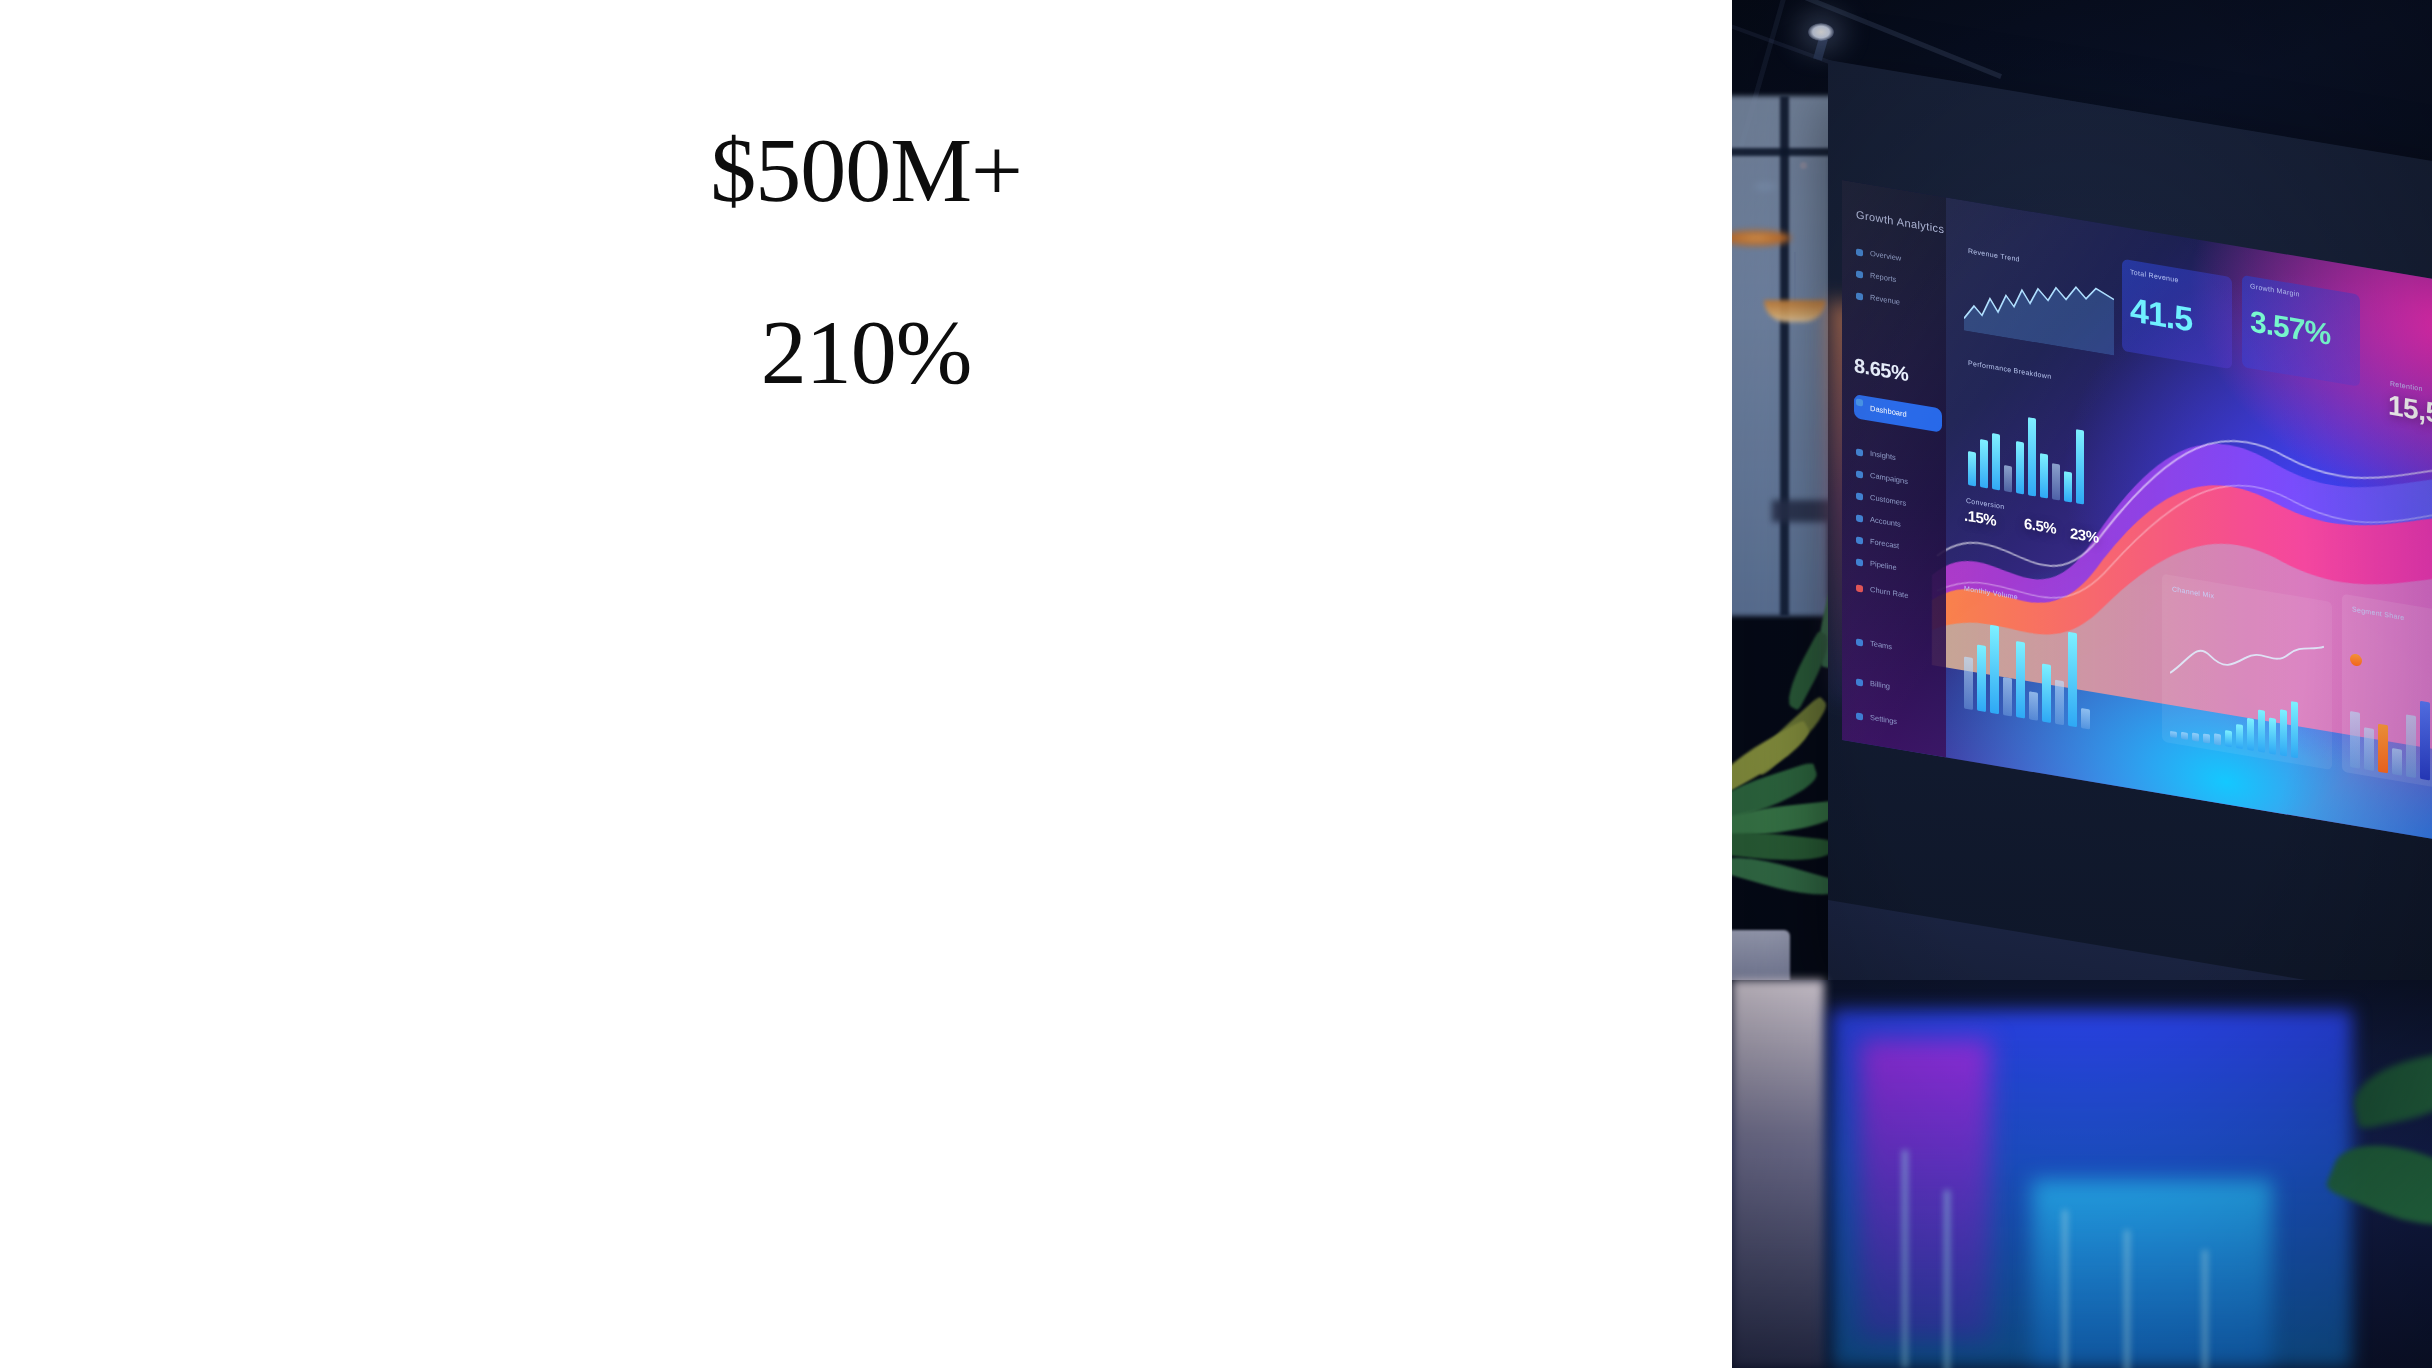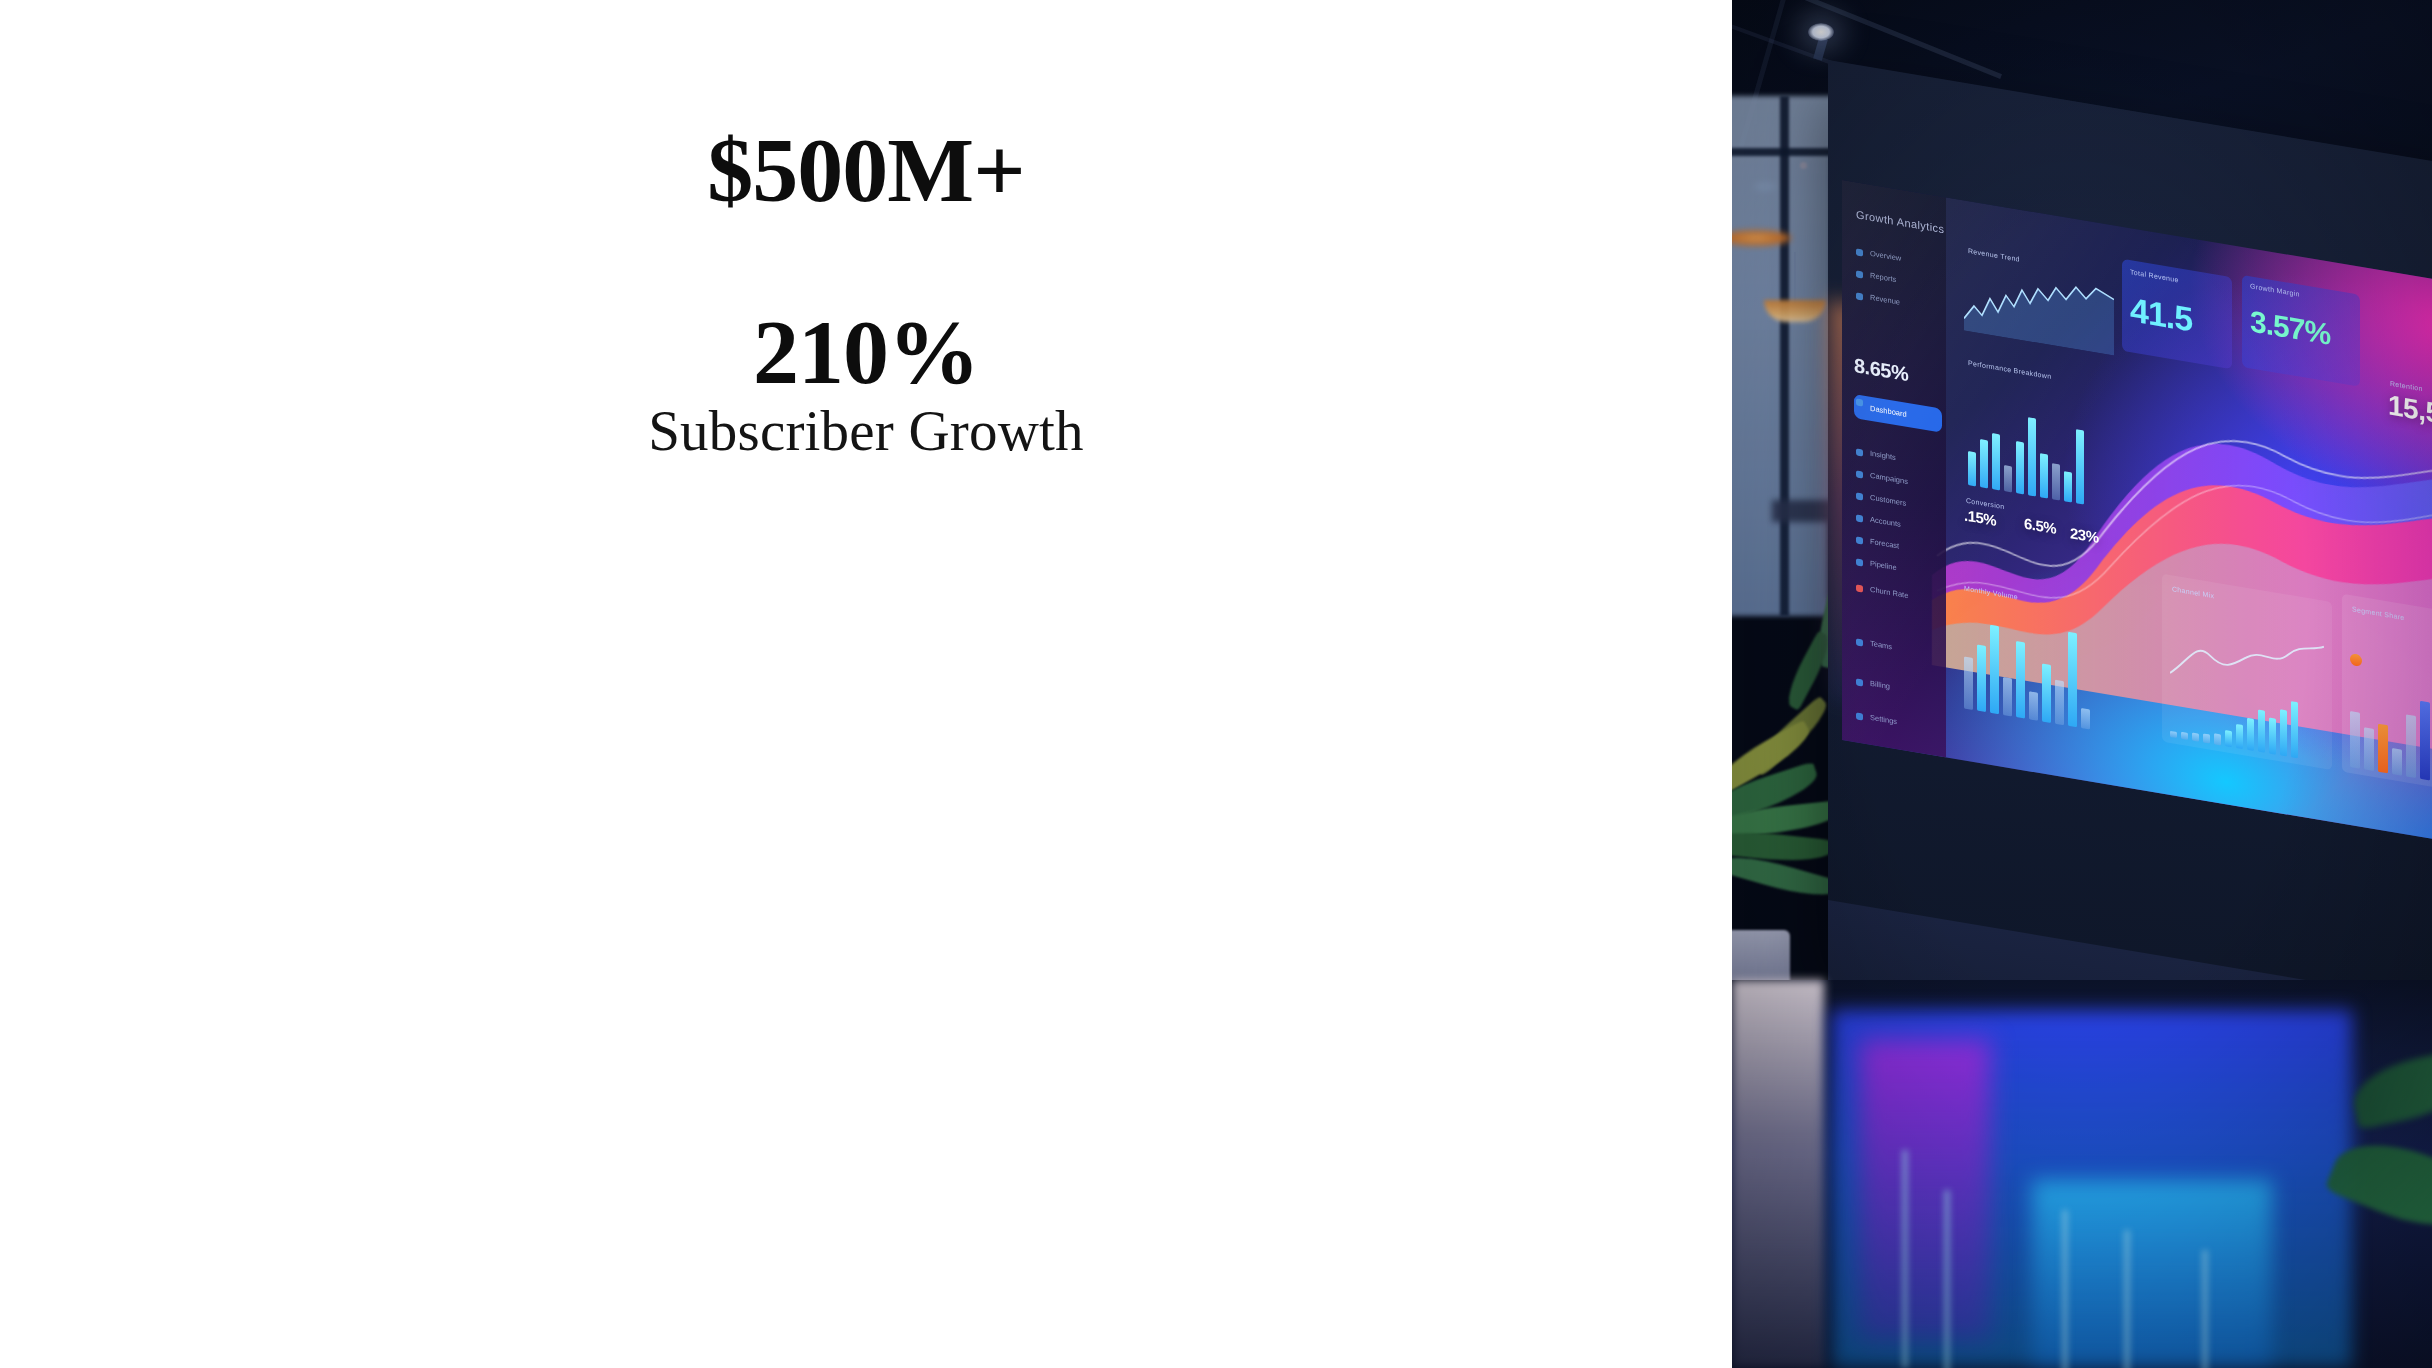--- a/index.html
+++ b/index.html
@@ -27,21 +27,21 @@
     font-family:"Liberation Serif","DejaVu Serif",serif;
   }
   #stats {
     position:absolute; top:118px; left:0; width:1732px;
   }
   .stat { width:100%; text-align:center; }
   .stat-value {
     color:#0d0d0d;
     font-size:92px;
     line-height:1.02;
-    font-weight:700;
+    font-weight:400;
     font-family:"Liberation Serif","DejaVu Serif",serif;
     letter-spacing:-1px;
   }
   .stat-label {
     color:#141414;
     font-size:57px;
     line-height:1.08;
     font-weight:400;
     font-family:"Liberation Serif","DejaVu Serif",serif;
     letter-spacing:.2px;
@@ -312,21 +312,20 @@
 
 
     <div id="stats">
 
       <div class="stat s0">
         <div class="stat-value">$500M+</div>
       </div>
 
       <div class="stat s1">
         <div class="stat-value">210%</div>
-        <div class="stat-label">Subscriber Growth</div>
       </div>
 
 
 
     </div>
   </div>
 
   <div id="photo">
 
     <div class="room-ceiling"></div>

